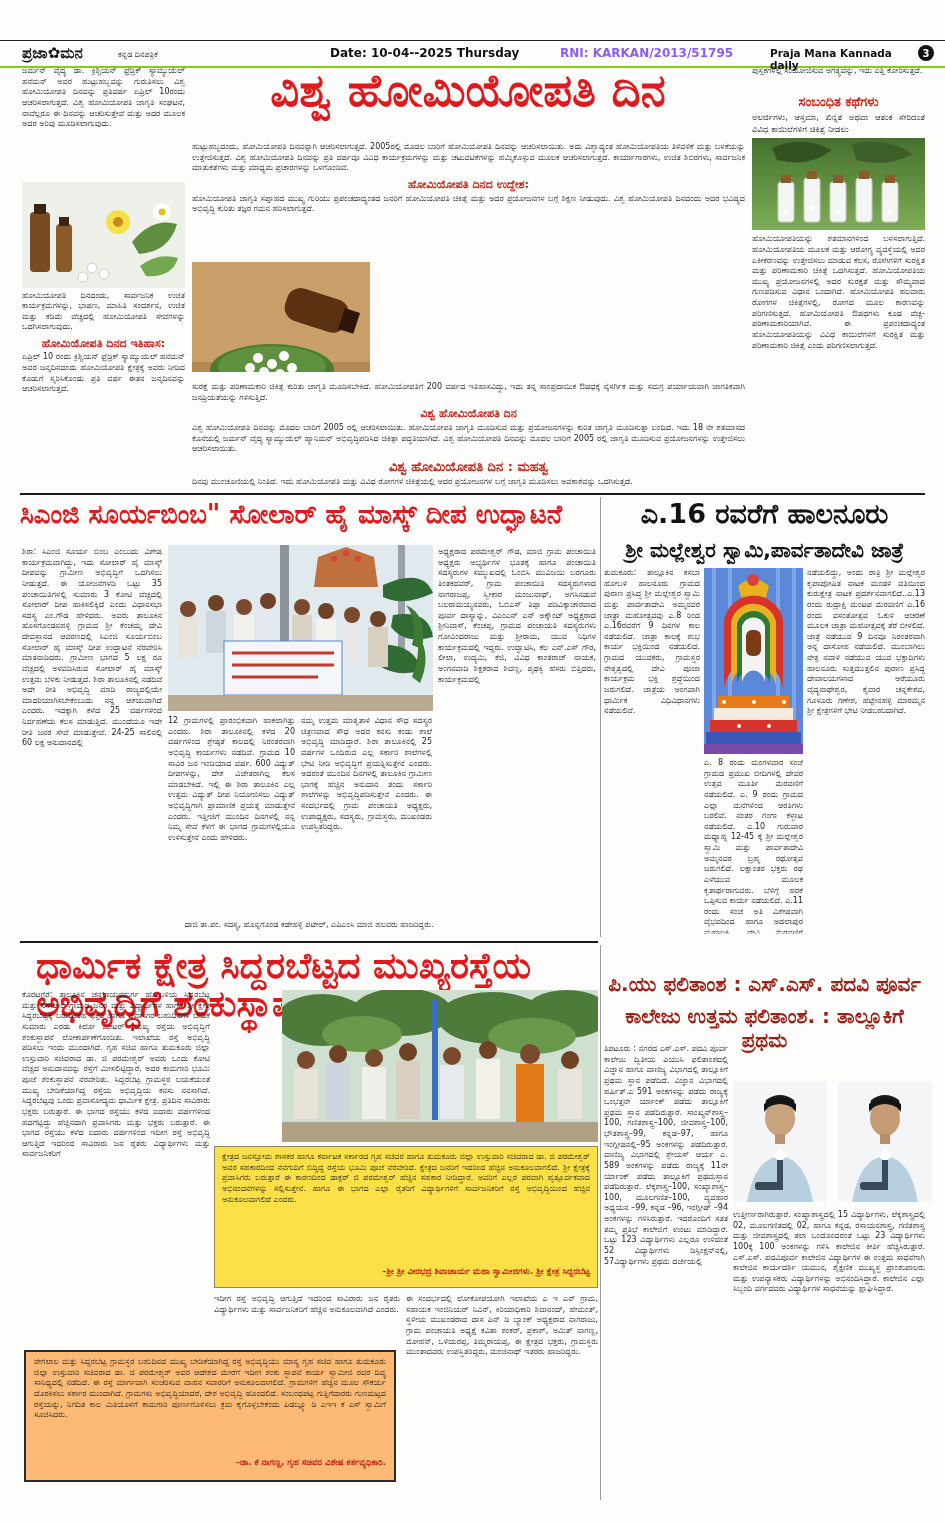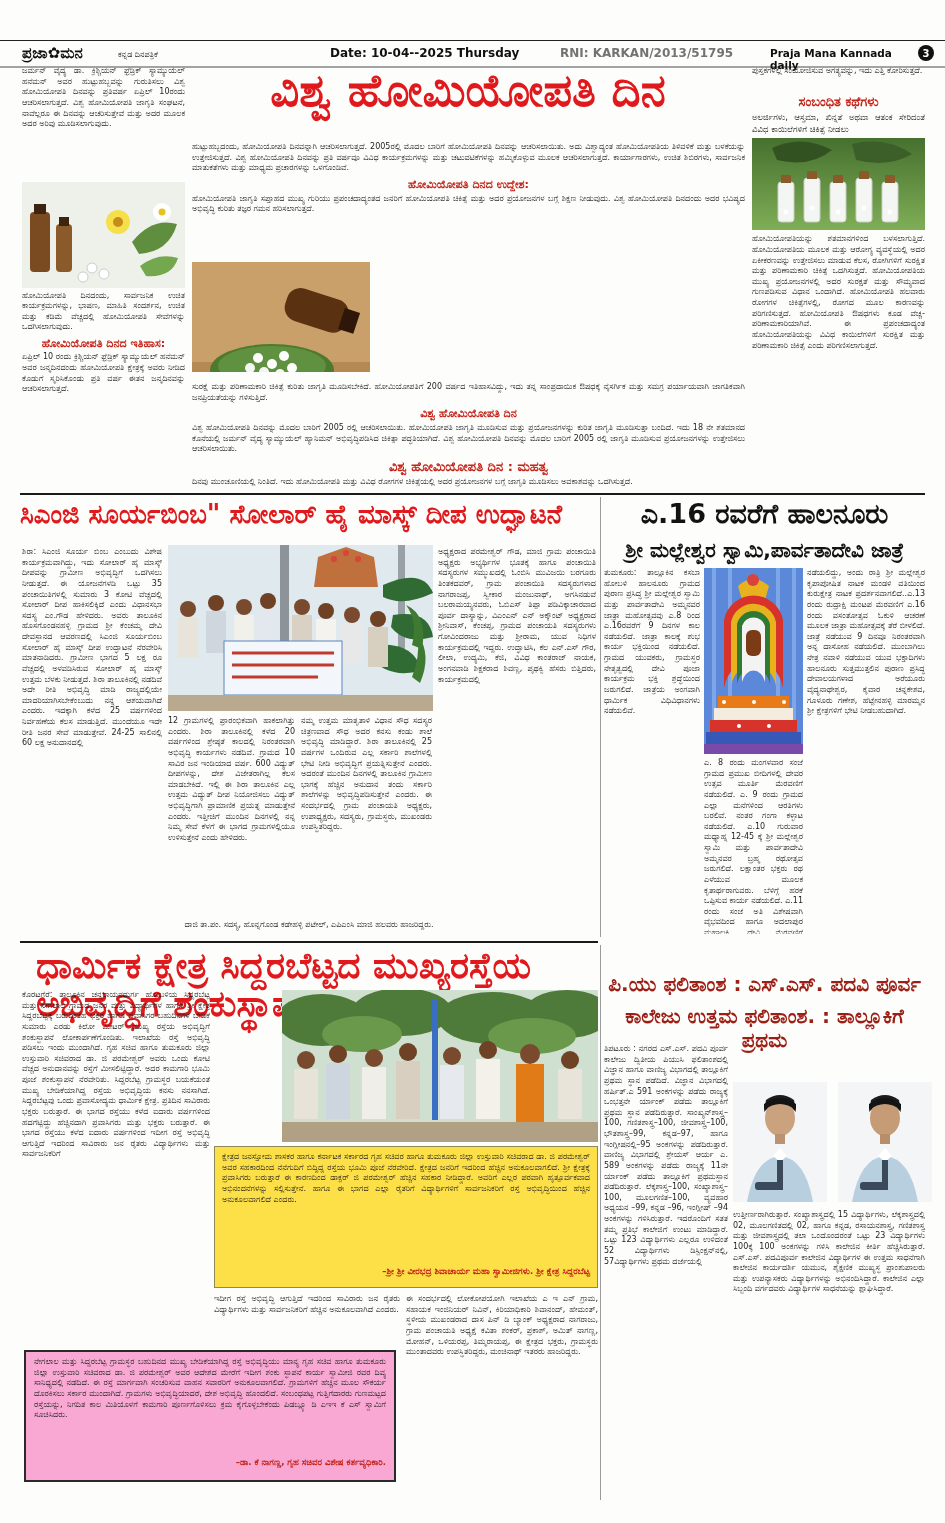--- a/index.html
+++ b/index.html
@@ -9,36 +9,36 @@
   .bt{font-size:8px;line-height:1.33;text-align:justify;color:#1d1d1d;overflow:hidden;}
   .cap{font-size:8px;line-height:1.3;text-align:justify;color:#1d1d1d;}
   .sub{font-weight:bold;color:#c42318;text-align:center;font-size:11px;line-height:1.25;margin:4px 0 2px 0;}
   .headline-red{color:#e0191c;font-weight:bold;text-align:center;}
   .headline-black{color:#121212;font-weight:bold;text-align:center;}
   .rule{border-top:2px solid #1a1a1a;height:0;}
   .vline{border-left:1px solid #9a9a9a;width:0;}
   .colflex{display:flex;gap:10px;}
   .colflex > div{flex:1;overflow:hidden;}
   .quote-box{background:#fde047;border:1px solid #8f8a55;padding:5px 7px;box-sizing:border-box;}
-  .peach-box{background:#f9a8d4;border:2px solid #2a2a2a;padding:5px 8px;box-sizing:border-box;}
+  .peach-box{background:#fdba74;border:2px solid #2a2a2a;padding:5px 8px;box-sizing:border-box;}
   .attr{color:#c42318;font-weight:bold;font-size:8.5px;text-align:right;margin-top:2px;}
   .badge{width:16px;height:16px;border-radius:50%;background:#111;color:#fff;font-size:10px;
          font-weight:bold;display:flex;align-items:center;justify-content:center;}
   svg{display:block;}
 </style>
 </head>
 <body>
 
 <div id="page">
 
-  <div class="abs" style="left:0;top:40px;width:945px;height:25px;border-top:1px solid #222;border-bottom:2px solid #a3a3a3;">
+  <div class="abs" style="left:0;top:40px;width:945px;height:25px;border-top:1px solid #222;border-bottom:2px solid #84cc16;">
     <div class="abs" style="left:22px;top:3px;font-size:15px;font-weight:bold;color:#111;">ಪ್ರಜಾ✿ಮನ</div>
     <div class="abs" style="left:118px;top:9px;font-size:8px;color:#222;">ಕನ್ನಡ ದಿನಪತ್ರಿಕೆ</div>
     <div class="abs" style="left:330px;top:5px;width:215px;font-size:12px;font-weight:bold;color:#111;">Date: 10-04--2025 Thursday</div>
-    <div class="abs" style="left:560px;top:5px;width:220px;font-size:12px;font-weight:bold;color:#737373;">RNI: KARKAN/2013/51795</div>
+    <div class="abs" style="left:560px;top:5px;width:220px;font-size:12px;font-weight:bold;color:#8b5cf6;">RNI: KARKAN/2013/51795</div>
     <div class="abs" style="left:770px;top:6px;width:145px;font-size:10.5px;font-weight:bold;color:#111;">Praja Mana Kannada daily</div>
     <div class="abs badge" style="left:918px;top:4px;">3</div>
   </div>
 
   <div class="abs headline-red" style="left:192px;top:66px;width:552px;font-size:45px;line-height:1.1;">ವಿಶ್ವ ಹೋಮಿಯೋಪತಿ ದಿನ</div>
 
   <div class="abs" style="left:22px;top:66px;width:163px;height:476px;overflow:hidden;">
     <div class="bt" style="height:116px;">ಜರ್ಮನ್ ವೈದ್ಯ ಡಾ. ಕ್ರಿಶ್ಚಿಯನ್ ಫ್ರೆಡ್ರಿಕ್ ಸ್ಯಾಮ್ಯುಯೆಲ್ ಹನೆಮನ್ ಅವರ ಹುಟ್ಟುಹಬ್ಬವನ್ನು ಗುರುತಿಸಲು ವಿಶ್ವ ಹೋಮಿಯೋಪತಿ ದಿನವನ್ನು ಪ್ರತಿವರ್ಷ ಏಪ್ರಿಲ್ 10ರಂದು ಆಚರಿಸಲಾಗುತ್ತದೆ. ವಿಶ್ವ ಹೋಮಿಯೋಪತಿ ಜಾಗೃತಿ ಸಂಘಟನೆ, ನಾವೆಲ್ಲರೂ ಈ ದಿನವನ್ನು ಆಚರಿಸುತ್ತೇವೆ ಮತ್ತು ಅದರ ಮೂಲಕ ಅದರ ಅರಿವು ಮೂಡಿಸಲಾಗುವುದು.</div>
     <svg width="163" height="106" viewBox="0 0 163 106">
       <rect width="163" height="106" fill="#eef1ea"></rect>

